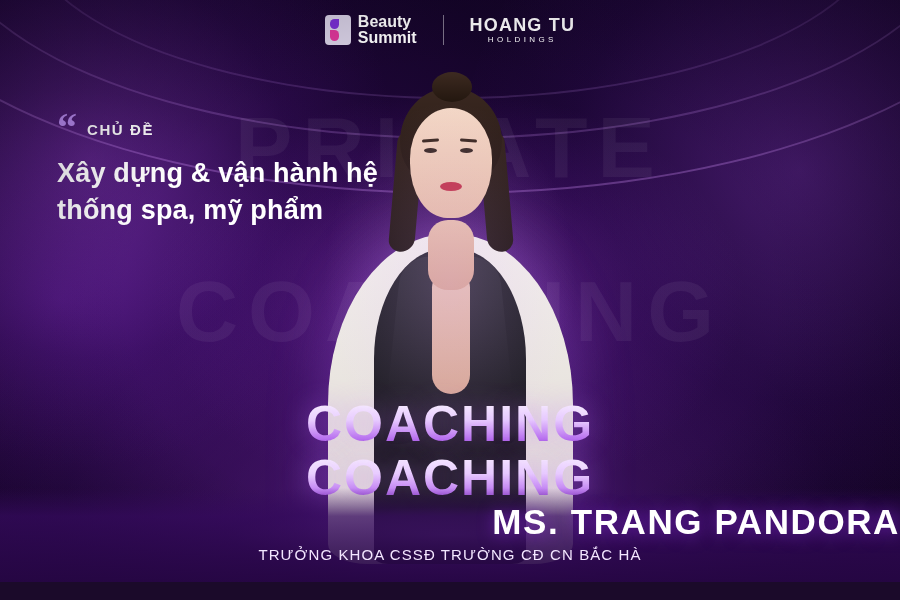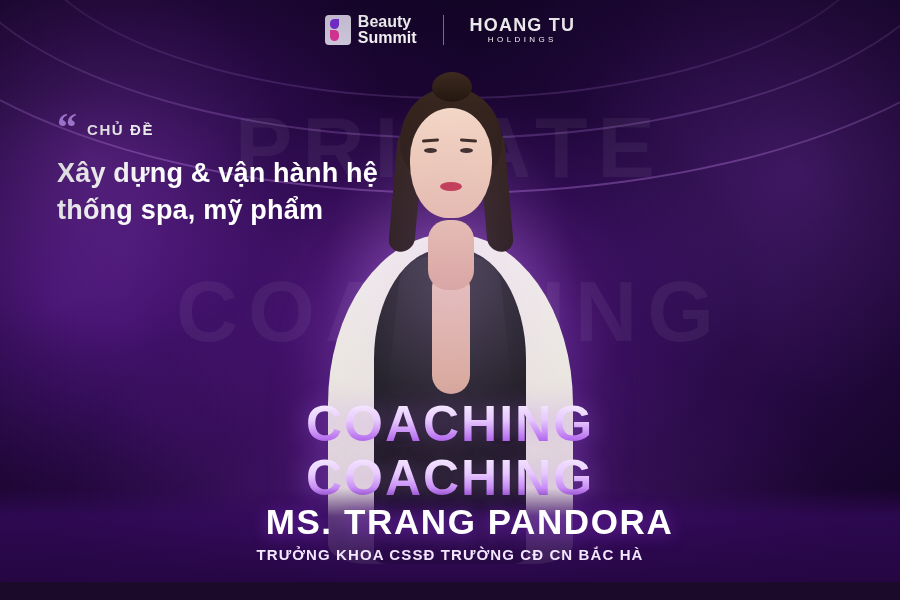--- a/index.html
+++ b/index.html
@@ -162,28 +162,28 @@
   }
   .hl1{font-size:50px;line-height:52px;}
   .hl2{font-size:50px;line-height:56px;}
 
   
   .bottom{
     position:absolute;left:0;right:0;bottom:0;height:94px;
     background:linear-gradient(180deg, rgba(60,14,100,0.0) 0%, rgba(52,10,92,0.75) 30%, rgba(38,6,68,0.95) 100%);
   }
   .bottom .name{
-    position:absolute;left:0;right:0;top:14px;text-align:center;
+    position:absolute;left:0;right:0;top:14px;text-align:right;
     color:#fff;font-size:35px;font-weight:800;letter-spacing:1.6px;
     text-shadow:0 2px 16px rgba(120,40,190,0.8);
     padding-left:39px;
   }
   .bottom .role{
     position:absolute;left:0;right:0;top:58px;text-align:center;
-    color:#f3e6ff;font-size:15px;font-weight:700;letter-spacing:1.1px;
+    color:#f3e6ff;font-size:15px;font-weight:400;letter-spacing:1.1px;
   }
   .name-glow{
     position:absolute;left:150px;right:150px;top:500px;height:70px;
     background:radial-gradient(ellipse 320px 40px at 50% 50%, rgba(190,110,255,0.35) 0%, rgba(0,0,0,0) 70%);
     pointer-events:none;
   }
 </style>
 </head>
 <body>
 

